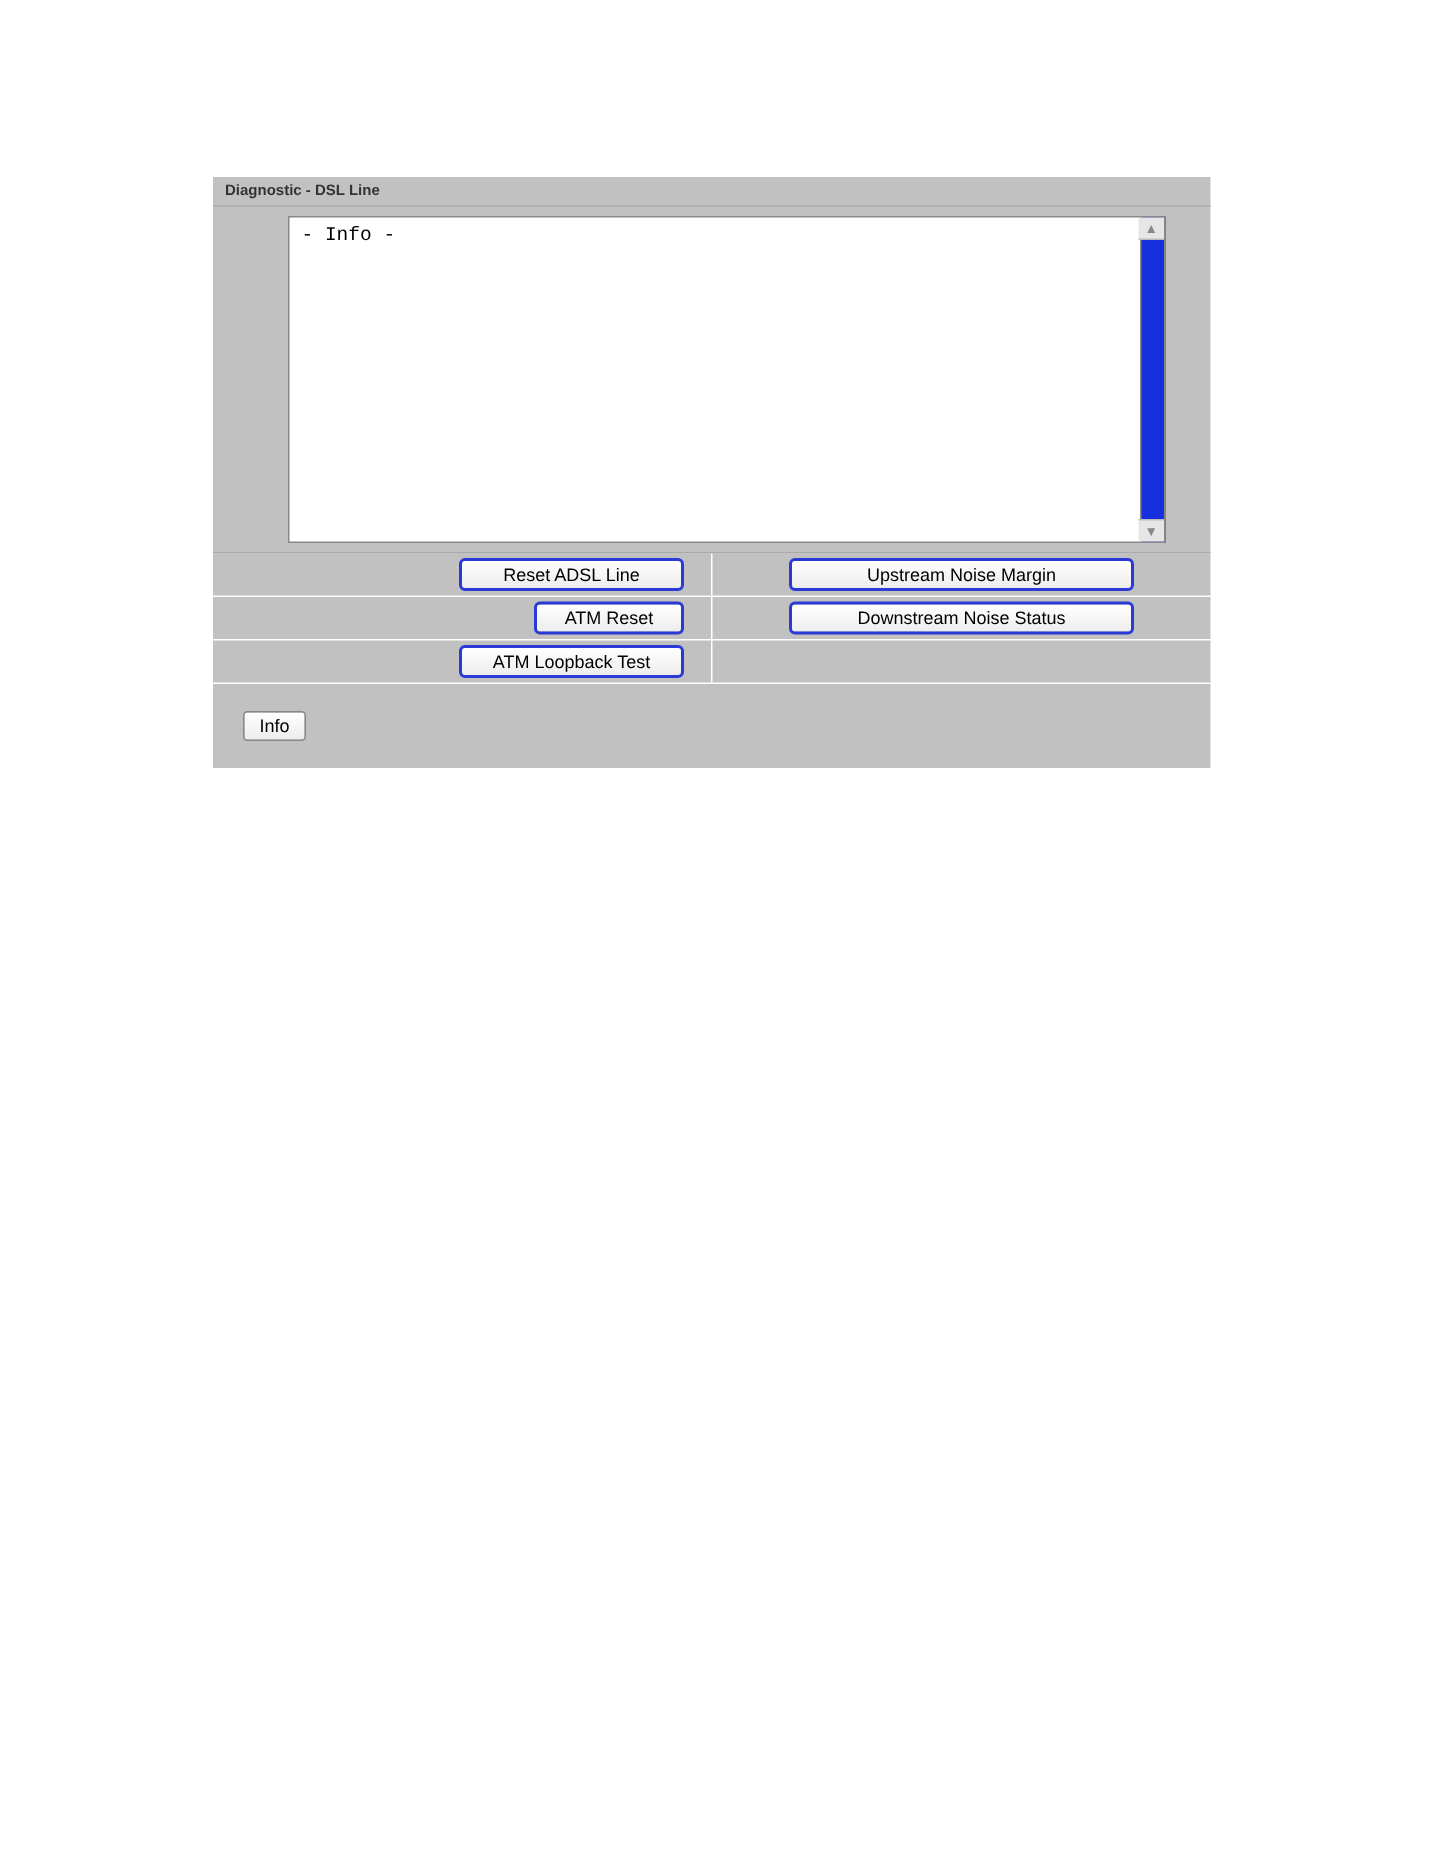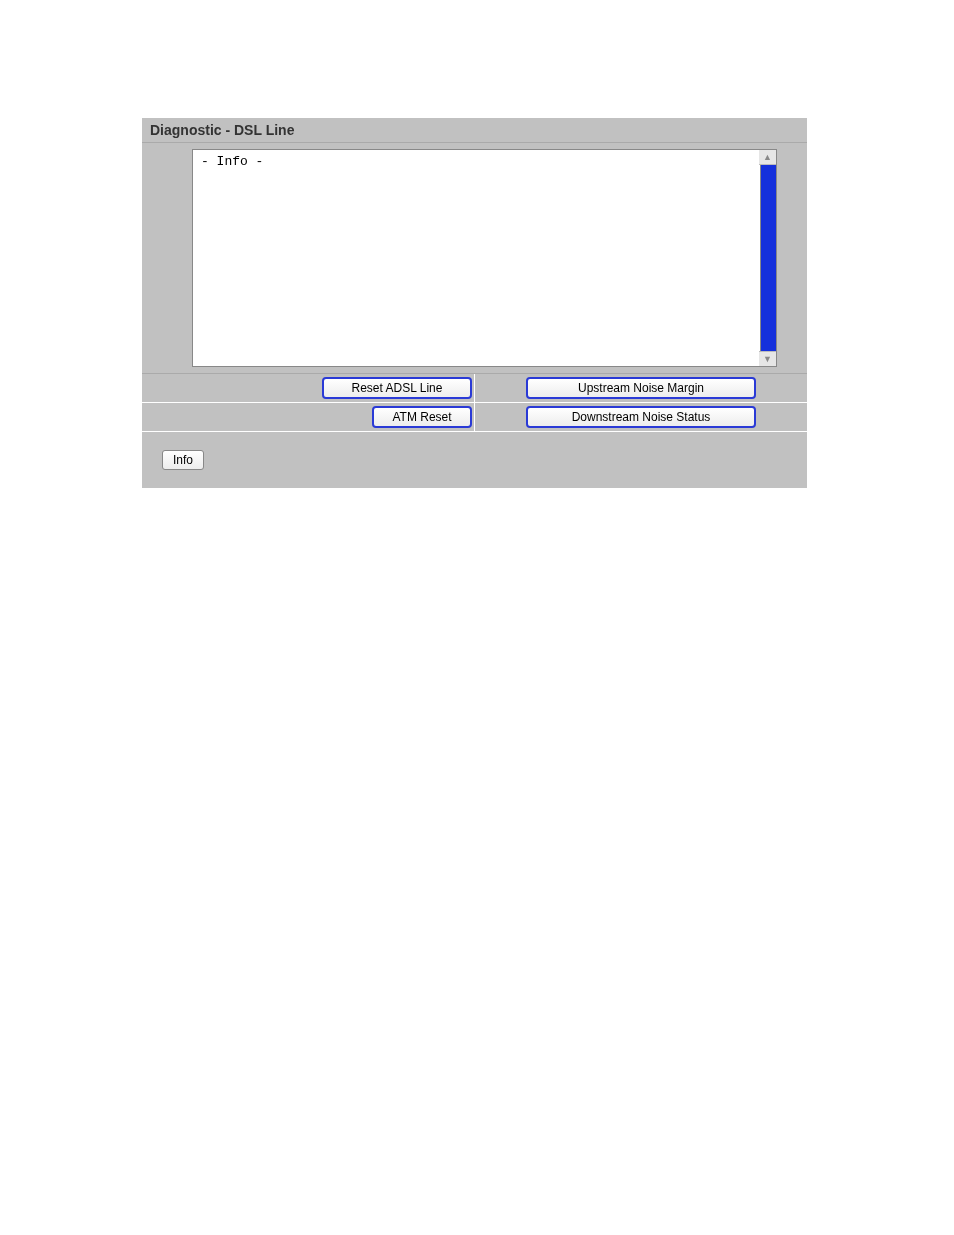--- a/index.html
+++ b/index.html
@@ -9,21 +9,21 @@
       padding: 0;
     }
     .app {
       width: 665px;
       margin-left: 142px;
       margin-top: 118px;
     }
     .title-bar {
       background: #c1c1c1;
       font-weight: bold;
-      font-size: 14px;
+      font-size: 10px;
       color: #333;
       padding: 4px 8px;
       border-bottom: 1px solid #aaa;
     }
     .info-row {
       background: #c1c1c1;
       padding: 6px 6px 6px 50px;
       border-bottom: 1px solid #aaa;
     }
     .info-box-wrap {
@@ -69,21 +69,21 @@
     .scroll-btn.bottom { bottom: 0; border-top: 1px solid #bbb; }
     .button-rows {
       background: #c1c1c1;
     }
     .btn-row {
       display: flex;
       border-bottom: 1px solid #fff;
     }
     .btn-cell {
       flex: 1;
-      padding: 3px 2px;
+      padding: 3px 18px;
       border-right: 1px solid #fff;
       display: flex;
       justify-content: flex-end;
       align-items: center;
       min-height: 27px;
     }
     .btn-cell:last-child { border-right: none; }
     .btn-cell.center { justify-content: center; }
     .win-btn {
       background: linear-gradient(#ffffff, #ededed);
@@ -141,18 +141,24 @@
       </div>
     </div>
     <div class="btn-row">
       <div class="btn-cell">
         <button class="win-btn" style="min-width:100px">ATM Reset</button>
       </div>
       <div class="btn-cell center">
         <button class="win-btn wide">Downstream Noise Status</button>
       </div>
     </div>
+    <div class="btn-row">
+      <div class="btn-cell">
+        <button class="win-btn">ATM Loopback Test</button>
+      </div>
+      <div class="btn-cell"></div>
+    </div>
   </div>
 
   <div class="footer">
     <button class="back-btn">Info</button>
   </div>
 </div>
 
 </body></html>

